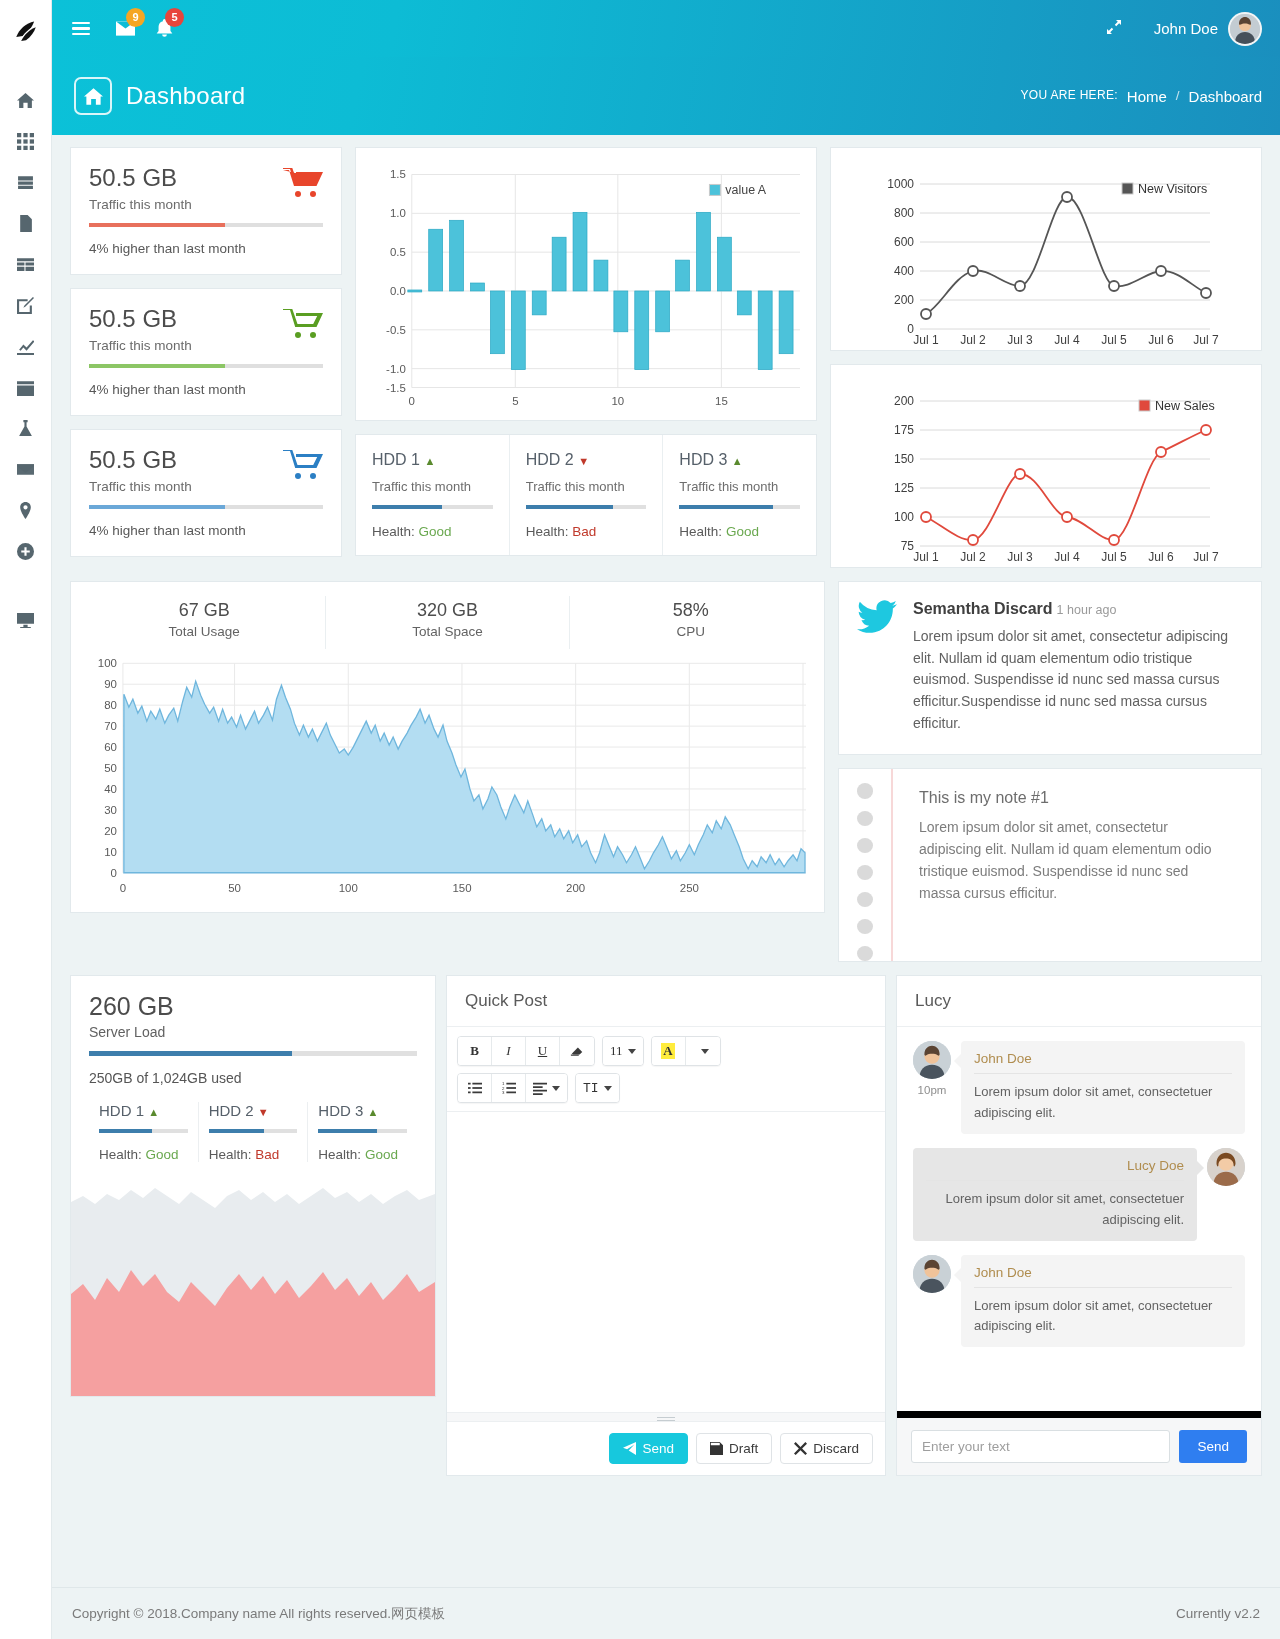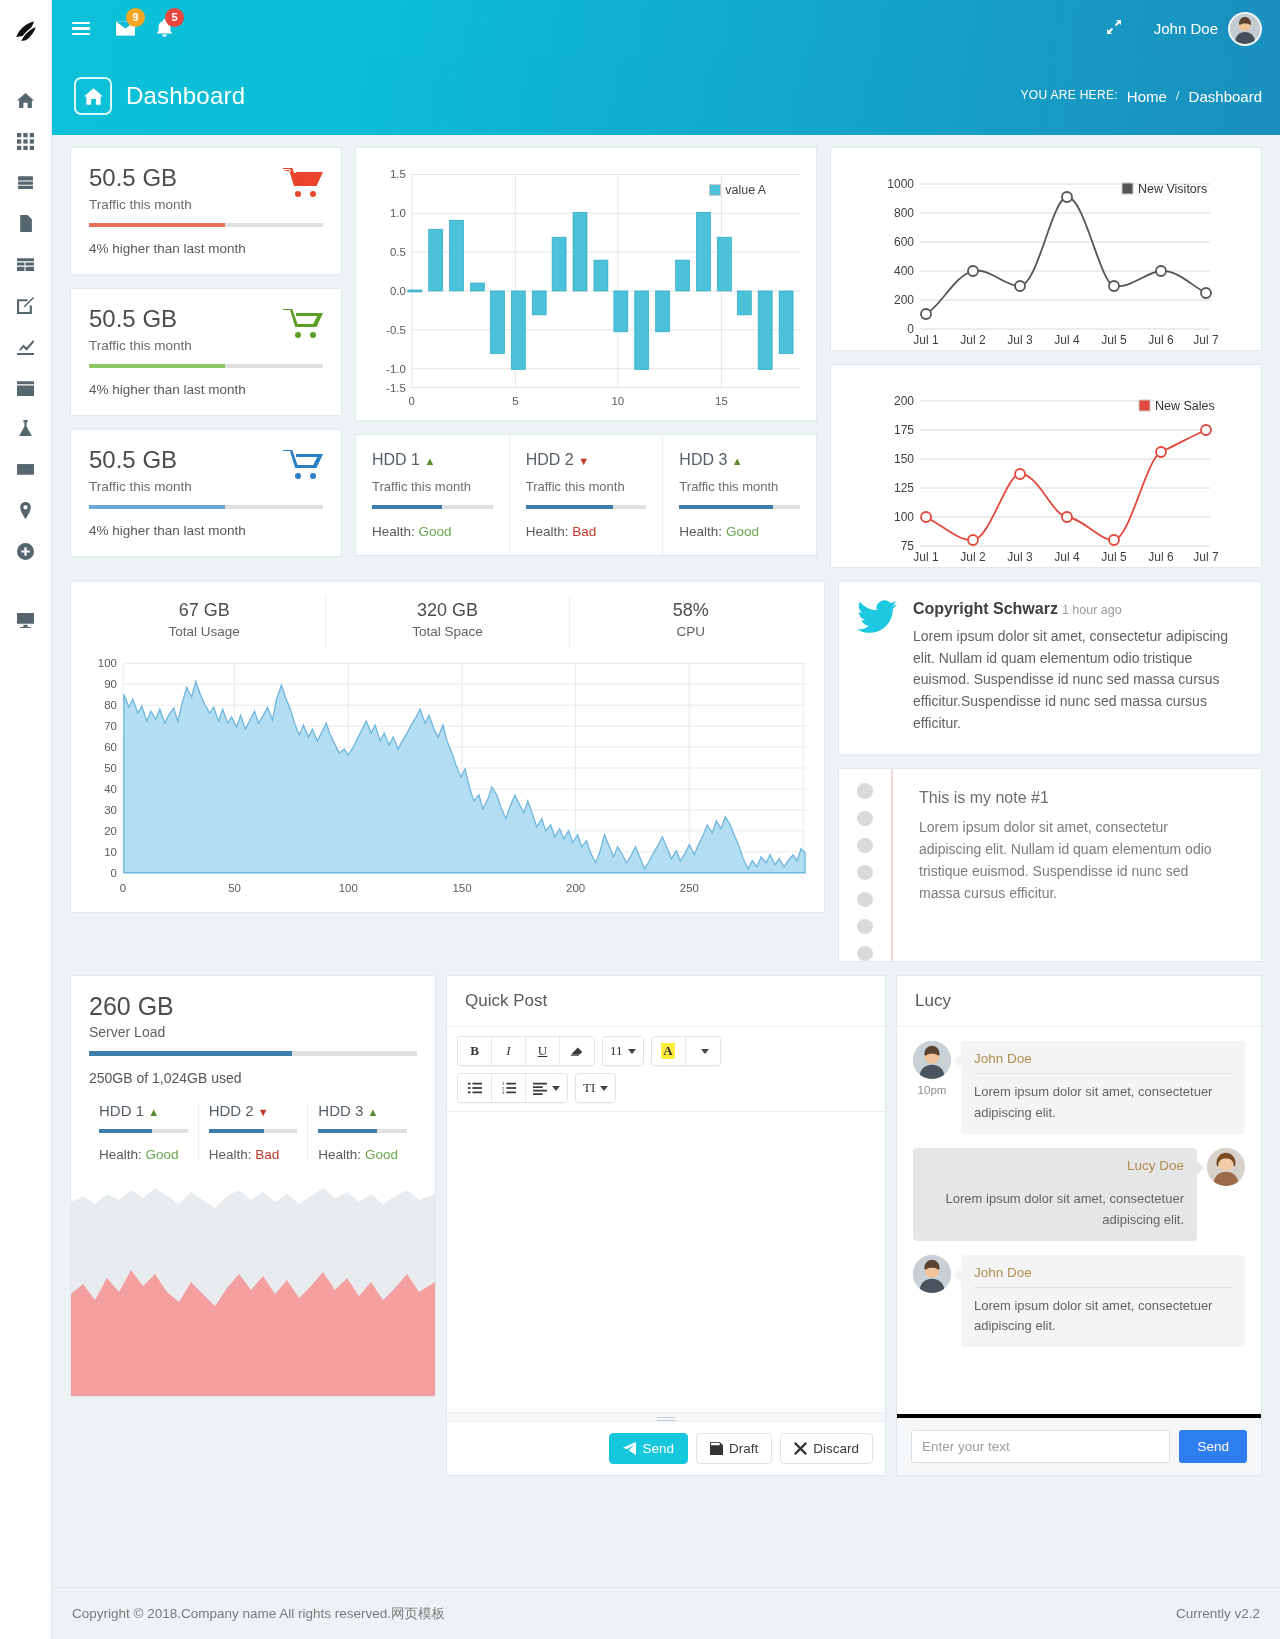--- a/index.html
+++ b/index.html
@@ -196,21 +196,21 @@
   .bubble { flex: 1; background: #f4f4f4; border-radius: 4px; padding: 10px 13px; position: relative; }
   .bubble .who { font-size: 13.5px; color: #b08d4f; padding-bottom: 7px; border-bottom: 1px solid #e4e4e4;}
   .bubble .txt { font-size: 13px; color: #636363; line-height: 1.6; margin-top: 8px; }
   .msg.me { flex-direction: row-reverse; }
   .msg.me .bubble { background: #e6e6e6; }
   .msg.me .who { text-align: right; }
   .msg.me .txt { text-align: right; }
   .bubble::before { content:""; position:absolute; top:13px; left:-7px; width:0; height:0;
       border-top:7px solid transparent; border-bottom:7px solid transparent; border-right:7px solid #f4f4f4;}
   .msg.me .bubble::before { left:auto; right:-7px; border-right:none; border-left:7px solid #e6e6e6;}
-  .chat-foot { padding: 12px 14px; background: #f6f7f8; border-top: 4px solid #000000; display: flex; gap: 9px; }
+  .chat-foot { padding: 12px 14px; background: #f6f7f8; border-top: 7px solid #000000; display: flex; gap: 9px; }
   .chat-input { flex: 1; height: 33px; border: 1px solid #d9dfe2; border-radius: 3px; padding: 0 10px;
                 font-size: 13.5px; color: #555; font-family: "Liberation Sans", sans-serif; background:#fff;}
   .chat-input::placeholder { color: #9e9e9e; }
   .send-btn { background: #2f7ef0; color: #fff; border: none; border-radius: 3px; font-size: 13.5px;
               padding: 0 18px; cursor: pointer; height: 33px; font-family: "Liberation Sans", sans-serif;}
 
   
   .footer { height: 52px; background: #edf3f4; border-top: 1px solid #dfe7e9;
             display: flex; align-items: center; padding: 0 20px; font-size: 13.5px; color: #7a7a7a; }
   .footer .right { margin-left: auto; }
@@ -691,21 +691,21 @@
 
         <div class="col-right" style="flex:1;">
           <div class="card tw-card">
             <div class="tw-ic">
               <svg viewBox="0 0 24 20">
                   <path d="M24 2.4a9.8 9.8 0 01-2.8.8A4.9 4.9 0 0023.3.4a9.8 9.8 0 01-3.1 1.2A4.9 4.9 0 0011.8 6a13.9 13.9 0 01-10.1-5.1 4.9 4.9 0 001.5 6.5A4.9 4.9 0 011 6.8v.1a4.9 4.9 0 003.9 4.8 4.9 4.9 0 01-2.2.1 4.9 4.9 0 004.6 3.4A9.9 9.9 0 010 17.3 13.9 13.9 0 007.5 19.5c9.1 0 14-7.5 14-14v-.6A10 10 0 0024 2.4z"></path>
                 </svg>
             </div>
             <div style="flex:1">
               <div>
-                <span class="tw-name">Copyright Schwarz</span><span class="tw-time">1 hour ago</span>
+                <span class="tw-name">Semantha Discard</span><span class="tw-time">1 hour ago</span>
               </div>
               <div class="tw-body">Lorem ipsum dolor sit amet, consectetur adipiscing elit. Nullam id quam elementum odio tristique euismod. Suspendisse id nunc sed massa cursus efficitur.Suspendisse id nunc sed massa cursus efficitur.</div>
             </div>
           </div>
 
           <div class="card notes-card">
             <div class="notes-rings">
               <div class="ring"></div>
               <div class="ring"></div>
               <div class="ring"></div>
@@ -852,21 +852,21 @@
                           <rect x="0" y="6" width="11" height="2"></rect>
                           <rect x="0" y="10" width="16" height="2"></rect>
                           <rect x="0" y="14" width="11" height="2"></rect>
                         </g>
                       </svg>
                     <span class="caret"></span>
                   </div>
                 </div>
                 <div class="tgrp">
                   <div class="tbtn">
-                    <span style="font-family:Liberation Serif, serif">TI</span>
+                    <span style="font-family:Liberation Mono, monospace">TI</span>
                     <span class="caret"></span>
                   </div>
                 </div>
               </div>
             </div>
             <div class="qp-area"></div>
             <div class="qp-grip">
                 <i></i>
               </div>
             <div class="qp-foot">

